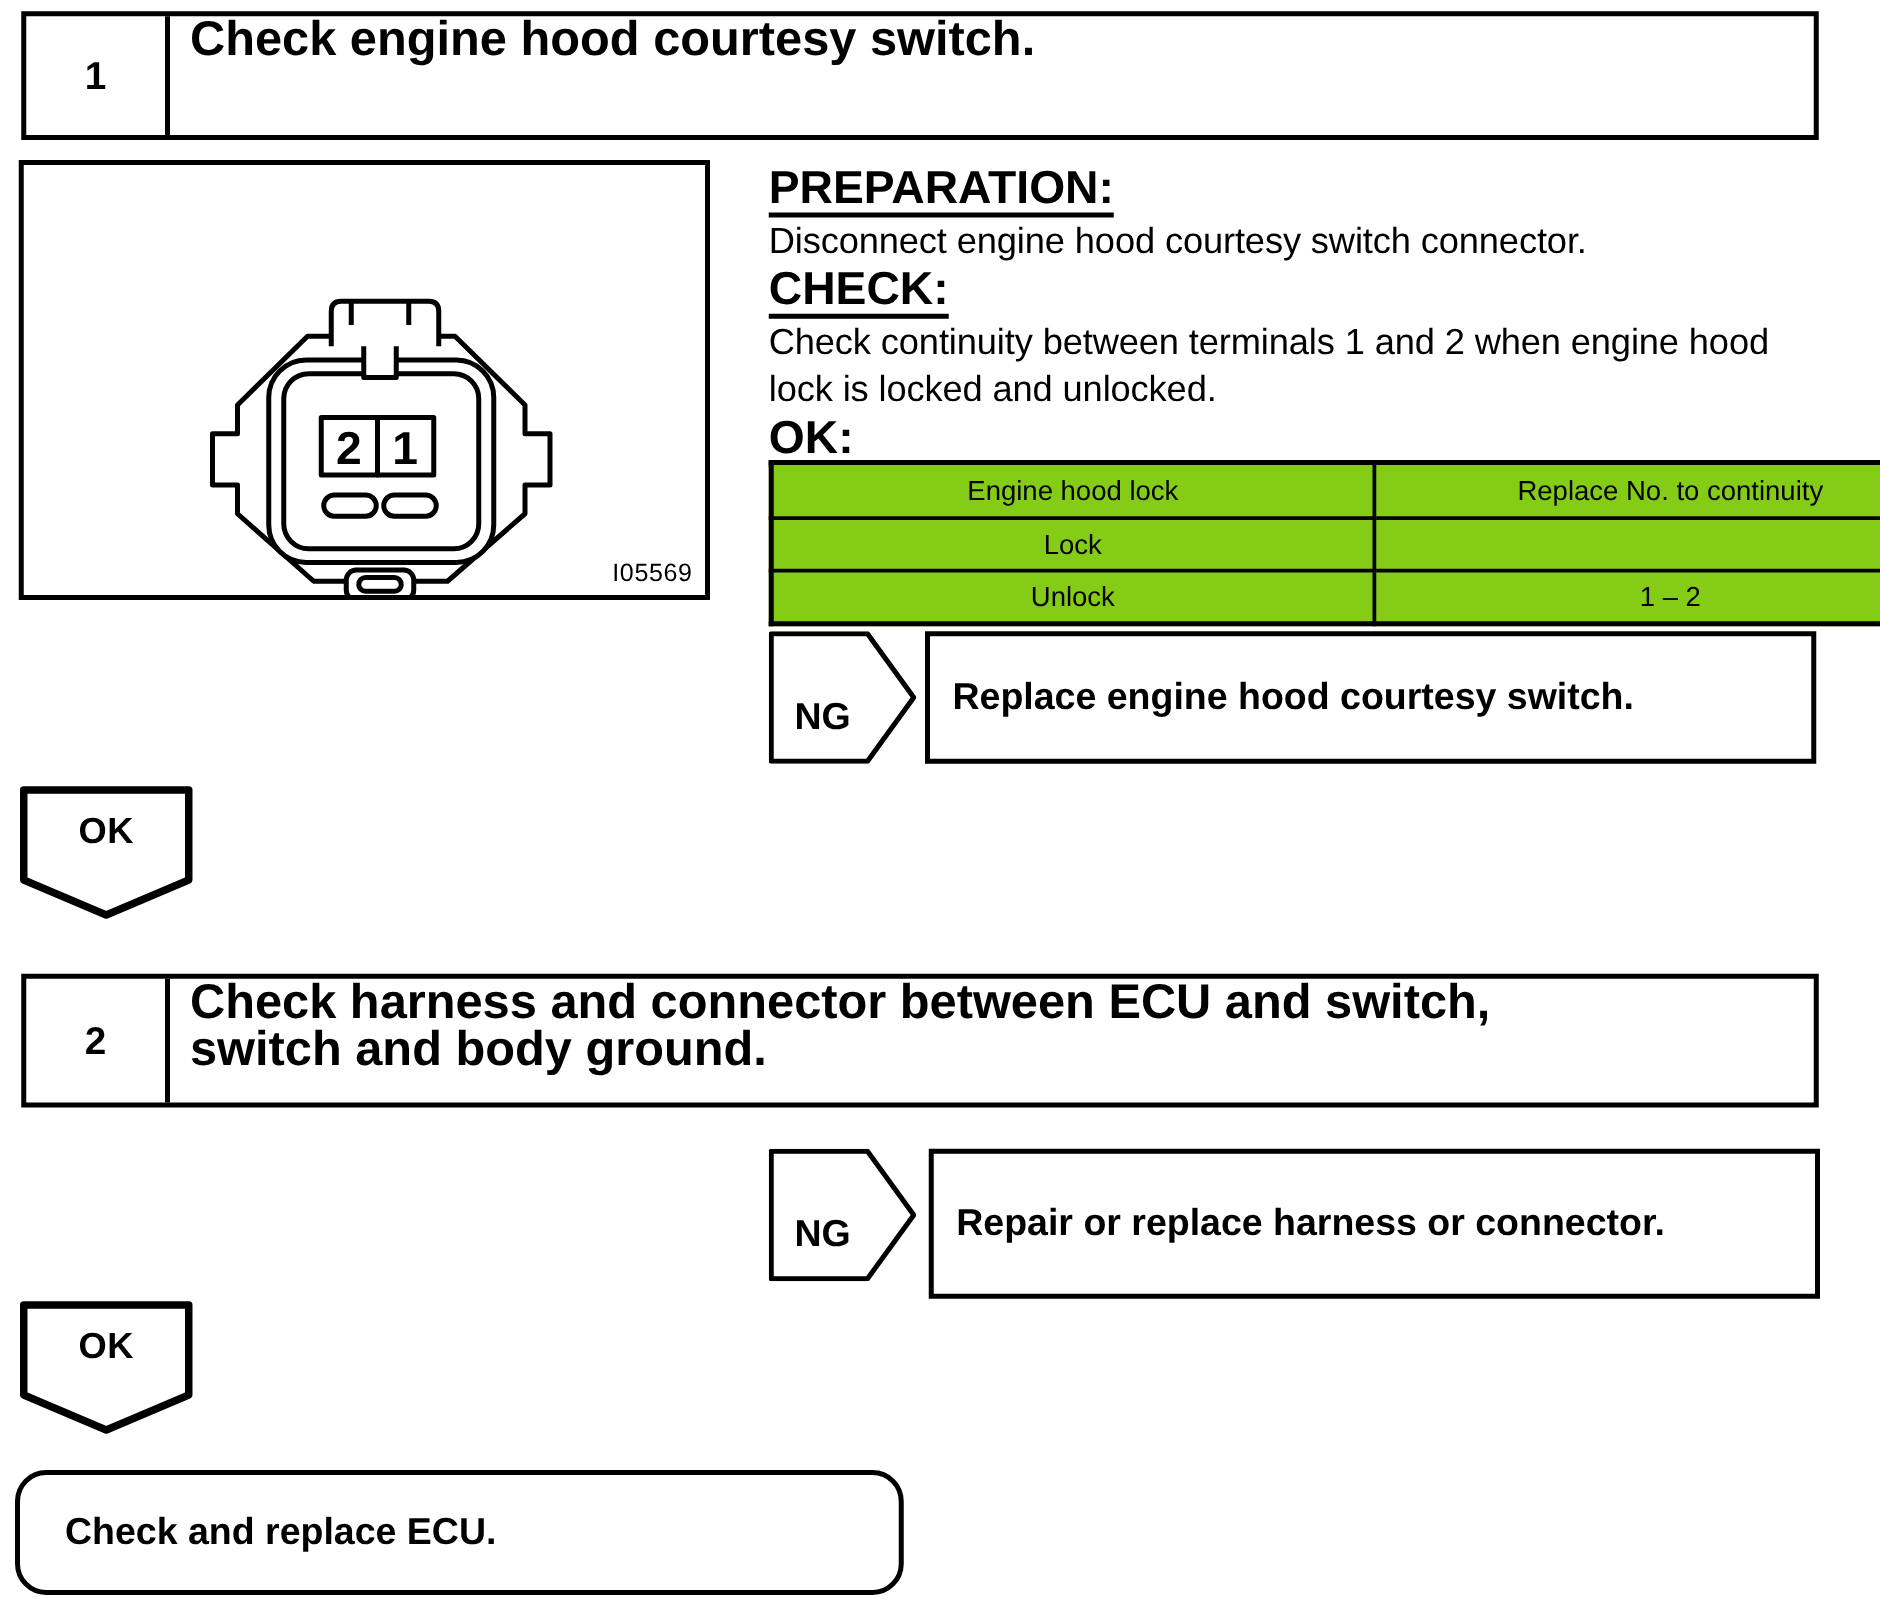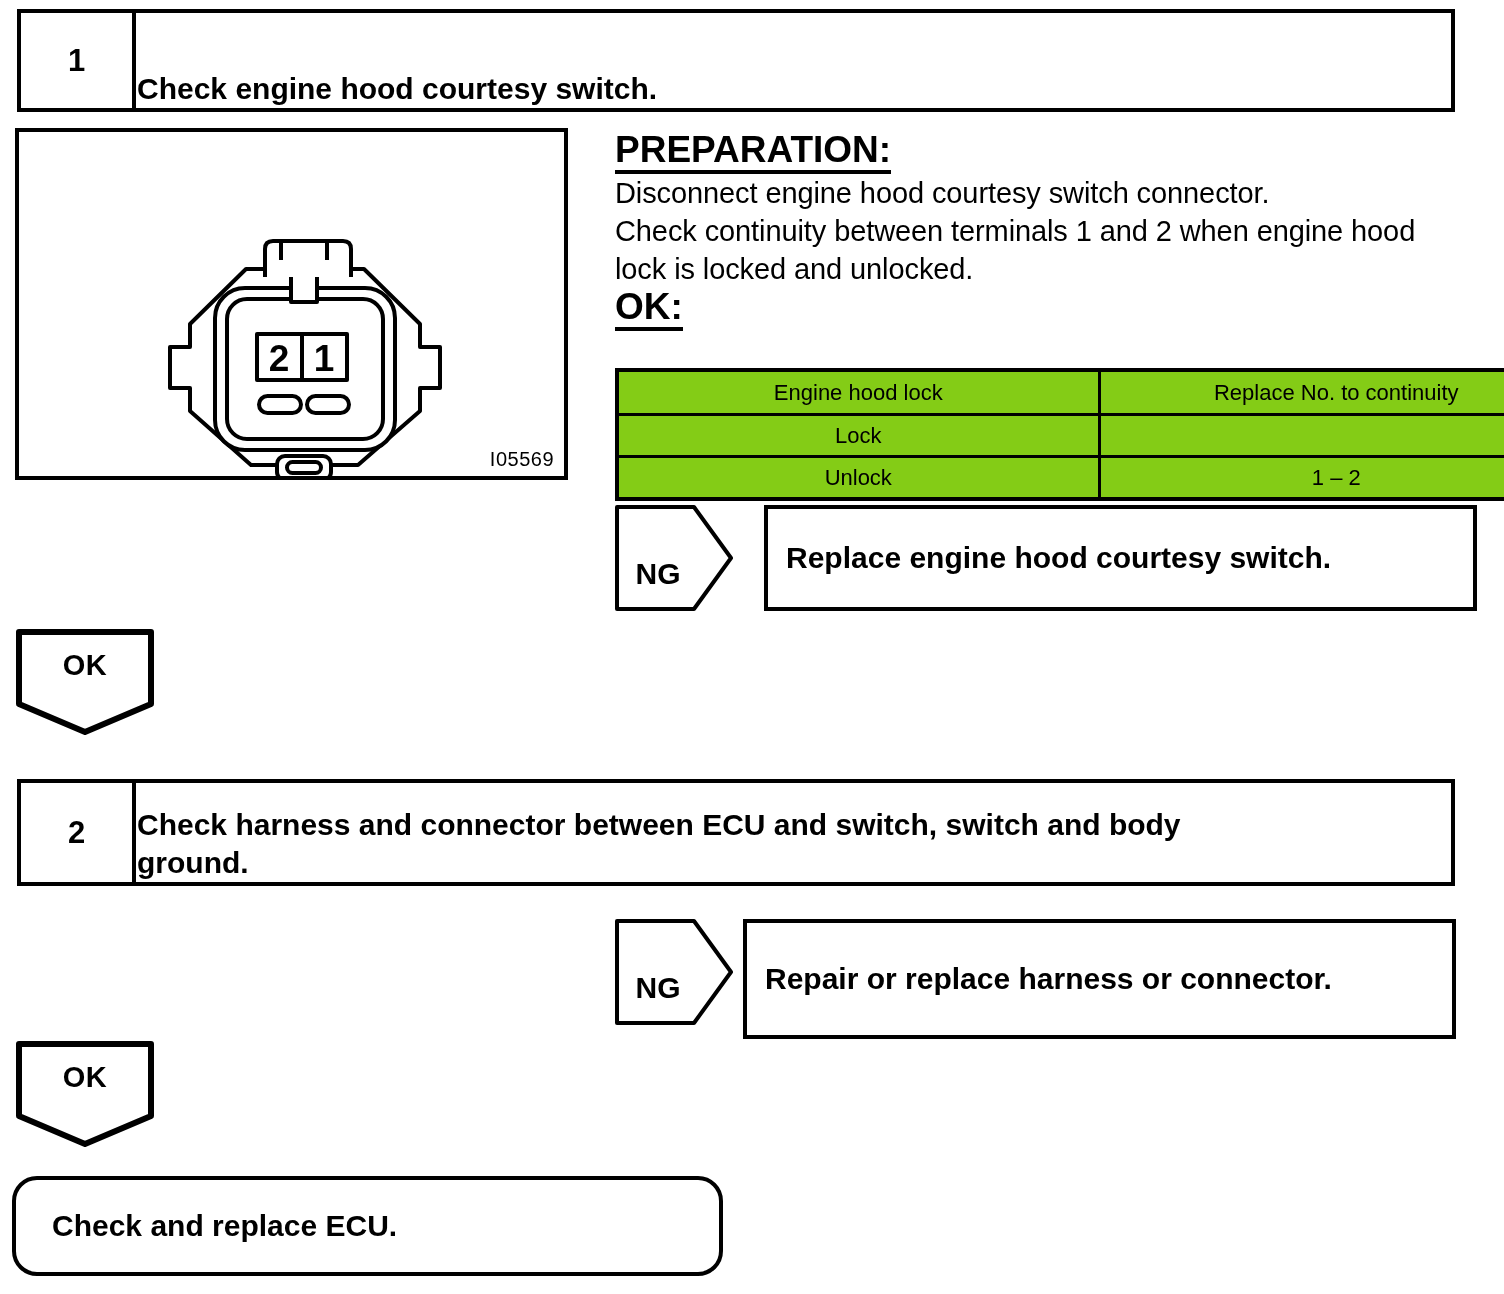--- a/index.html
+++ b/index.html
@@ -13,22 +13,22 @@
   }
   
   .frame{position:absolute;border:4px solid #000;background:#fff;box-sizing:border-box;}
   .step-box{display:flex;align-items:stretch;}
   .step-num{
     width:111px;flex:0 0 111px;border-right:4px solid #000;
     display:flex;align-items:center;justify-content:center;
     font-weight:bold;font-size:31px;
   }
   .step-title{
-    flex:1;display:flex;align-items:flex-end;padding-left:1px;
-    font-weight:bold;font-size:30px;line-height:38px;
+    flex:1;display:flex;align-items:flex-start;padding-left:16px;
+    font-weight:bold;font-size:39px;line-height:38px;
   }
   .step-title span{display:block;max-width:1150px;}
   
   .textcol{position:absolute;left:615px;top:131px;width:848px;}
   .h-label{font-weight:bold;font-size:37px;line-height:38px;margin:0;}
   .h-label span{display:inline-block;border-bottom:4px solid #000;padding-bottom:1px;}
   .para{font-size:29px;letter-spacing:-0.1px;line-height:38px;margin:0;}
   
   table.cont{
     position:absolute;left:615px;top:368px;width:961px;
@@ -104,20 +104,22 @@
       <text x="260" y="239" text-anchor="middle" font-size="37" font-weight="600" fill="#000">2</text>
       <text x="305" y="239" text-anchor="middle" font-size="37" font-weight="600" fill="#000">1</text>
     </svg>
     <div class="figure-code">I05569</div>
   </div>
 
   <div class="textcol">
     <p class="h-label">
       <span>PREPARATION:</span></p>
     <p class="para">Disconnect engine hood courtesy switch connector.</p>
+    <p class="h-label">
+      <span>CHECK:</span></p>
     <p class="para">Check continuity between terminals 1 and 2 when engine hood lock is locked and unlocked.</p>
     <p class="h-label">
       <span>OK:</span></p>
   </div>
 
   <table class="cont">
     <tbody>
       <tr class="hdr">
         <td style="width:50%;">Engine hood lock</td>
         <td>Replace No. to continuity</td>
@@ -132,21 +134,21 @@
       </tr>
     </tbody>
   </table>
 
   <div class="ng-wrap" style="left:615px;top:505px;">
     <svg width="118" height="106" viewBox="0 0 118 106">
       <path d="M2 2 L79 2 L116 53 L79 104 L2 104 Z" fill="#fff" stroke="#000" stroke-width="4" stroke-linejoin="round"></path>
     </svg>
     <div class="ng-label">NG</div>
   </div>
-  <div class="frame action-box" style="left:764px;top:505px;width:713px;height:106px;">
+  <div class="frame action-box" style="left:740px;top:505px;width:713px;height:106px;">
     <span>Replace engine hood courtesy switch.</span>
   </div>
 
   <div class="ok-wrap" style="left:15px;top:628px;">
     <svg width="140" height="108" viewBox="0 0 140 108">
       <path d="M4 4 L136 4 L136 76 L70 104 L4 76 Z" fill="#fff" stroke="#000" stroke-width="6" stroke-linejoin="round"></path>
     </svg>
     <div class="ok-label">OK</div>
   </div>
 

